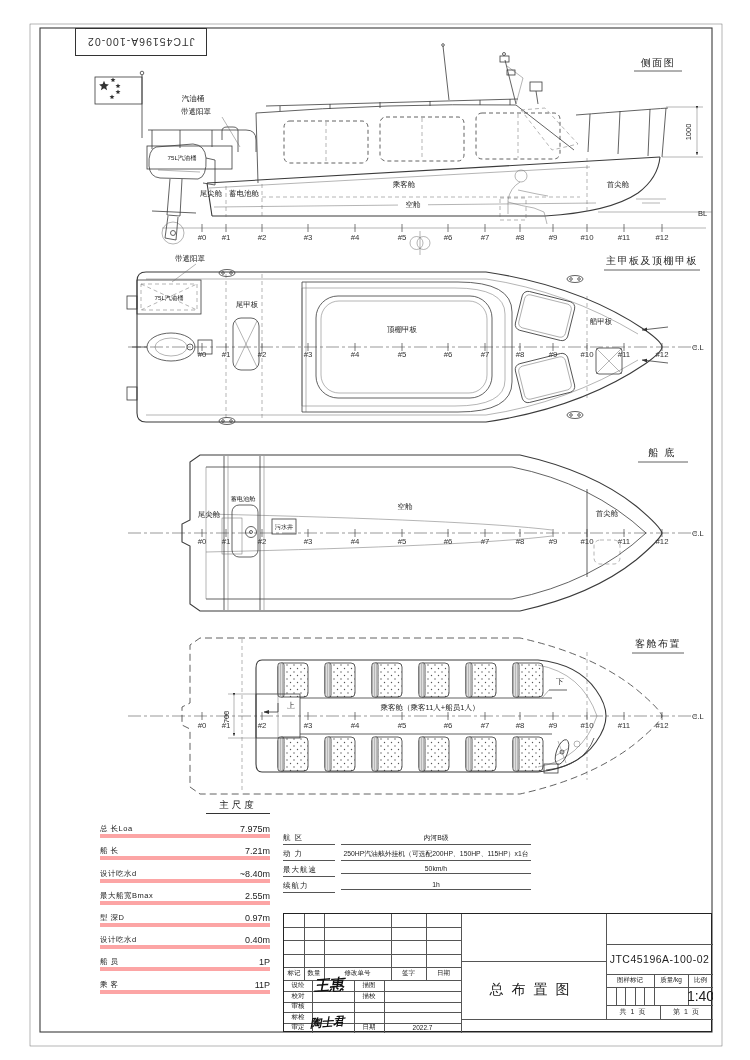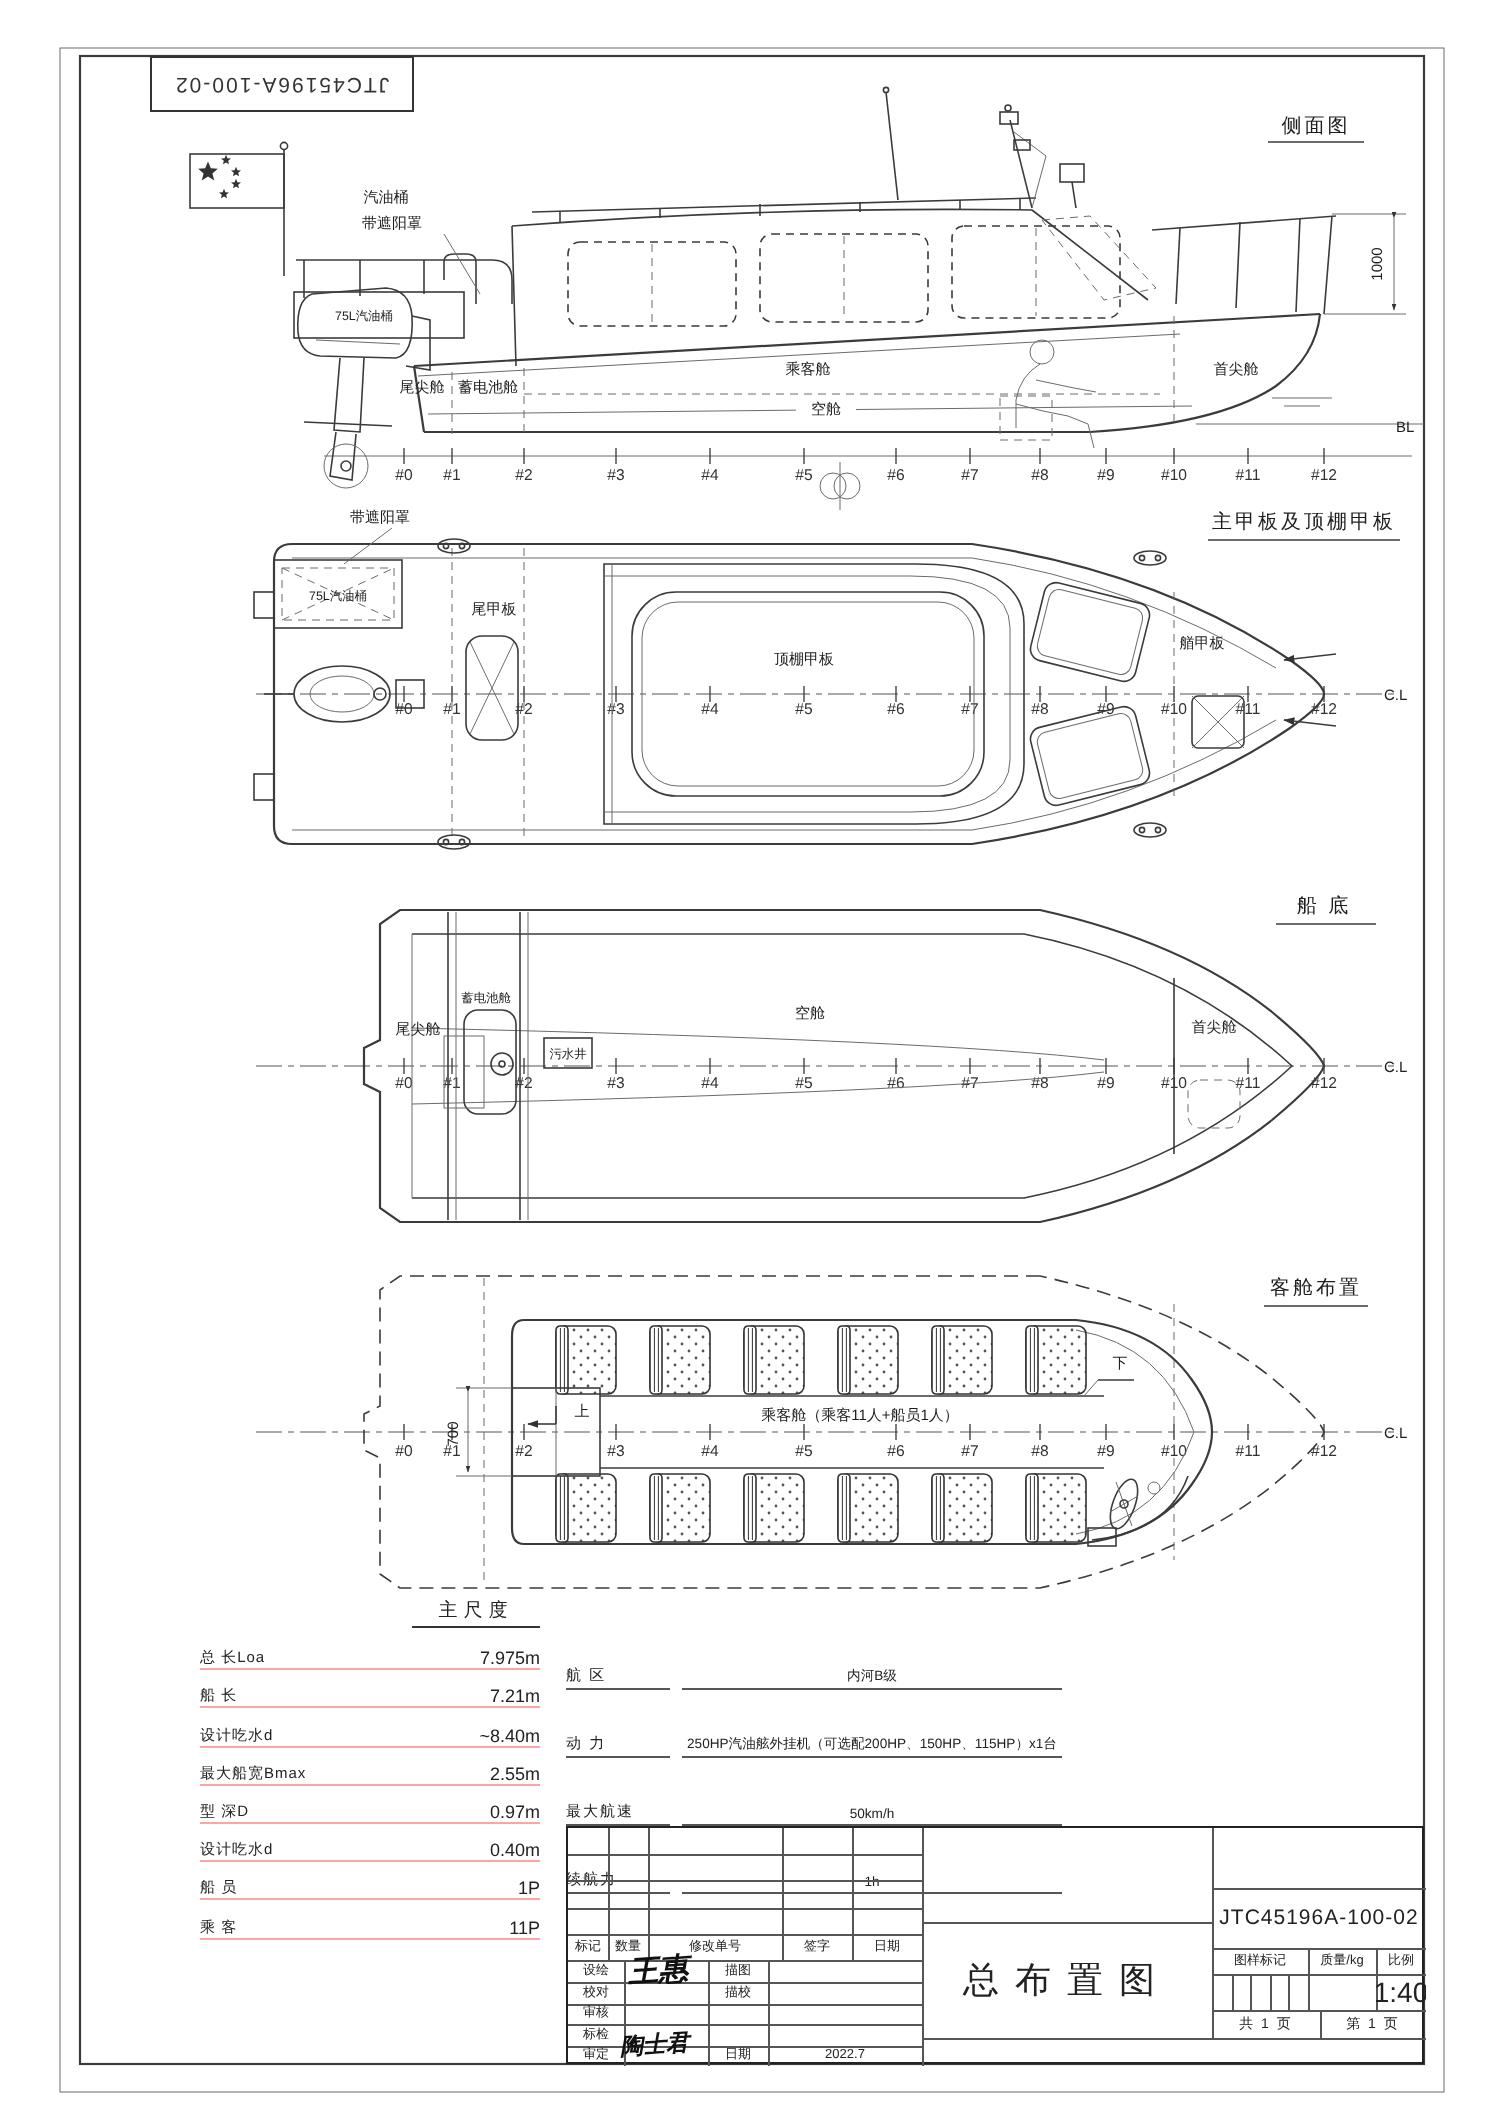--- a/index.html
+++ b/index.html
@@ -21,35 +21,35 @@
   .dimtxt{font-size:7.5px;text-anchor:middle;}
   .cl{font-size:7.5px;}
   
   .docbox{position:absolute;left:75px;top:28px;width:130px;height:26px;border:1px solid #333;
           display:flex;align-items:center;justify-content:center;}
   .docbox span{transform:rotate(180deg);font-size:10.5px;letter-spacing:1px;color:#333;}
   .dims-title{position:absolute;left:206px;top:799px;width:64px;text-align:center;font-size:9.5px;
           letter-spacing:3px;border-bottom:1.2px solid #333;padding-bottom:1px;}
   .dims{position:absolute;left:100px;top:816px;width:170px;}
   .dims .row{display:flex;justify-content:space-between;align-items:flex-end;height:18.2px;
-          border-bottom:1px solid #fca5a5;}
+          border-bottom:4px solid #fca5a5;}
   .dims .lbl{font-size:7.5px;letter-spacing:.5px;}
   .dims .val{font-size:9px;}
   .specs{position:absolute;left:283px;top:833px;width:248px;}
-  .specs .row{display:flex;margin-bottom:22px;align-items:flex-end;}
+  .specs .row{display:flex;margin-bottom:4px;align-items:flex-start;}
   .specs .lbl{flex:0 0 52px;border-bottom:1px solid #555;font-size:7.5px;letter-spacing:1px;padding-bottom:1px;}
   .specs .val{flex:1;text-align:center;border-bottom:1px solid #555;font-size:6.8px;white-space:nowrap;padding-bottom:1px;margin-left:6px;}
   
   .tblock{position:absolute;left:283px;top:913px;width:429px;height:119px;border:1.5px solid #222;box-sizing:border-box;}
   .hl,.vl{position:absolute;background:#555;}
   .hl{height:1px;}.vl{width:1px;}
   .tcell{position:absolute;display:flex;align-items:center;justify-content:center;text-align:center;
          font-size:6.5px;color:#222;overflow:hidden;}
   .product{font-size:11.5px;letter-spacing:1px;}
-  .dtitle{font-size:18px;letter-spacing:8px;}
+  .dtitle{font-size:14px;letter-spacing:8px;}
   .dnum{font-size:10.5px;letter-spacing:.5px;}
   .scaleval{font-size:14px;}
   .pages{font-size:7px;letter-spacing:1px;}
   .sig{position:absolute;font-family:"DejaVu Serif","Liberation Serif",serif;font-style:italic;
        font-weight:700;color:#111;transform:rotate(-4deg);white-space:nowrap;}
 </style>
 </head>
 <body>
 
 <div class="page">

